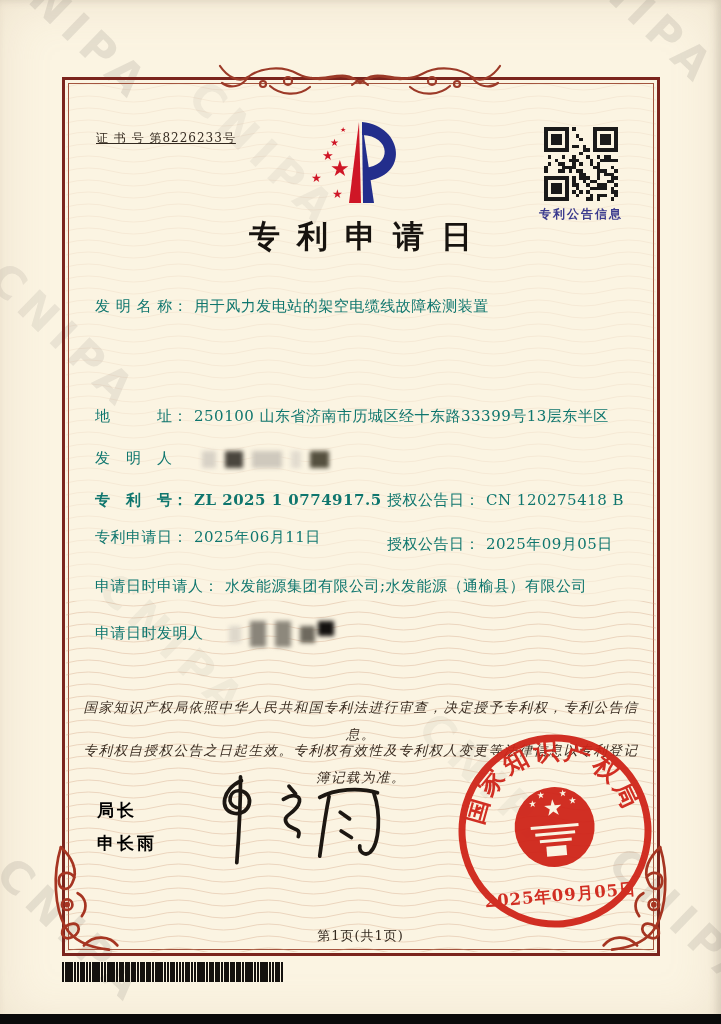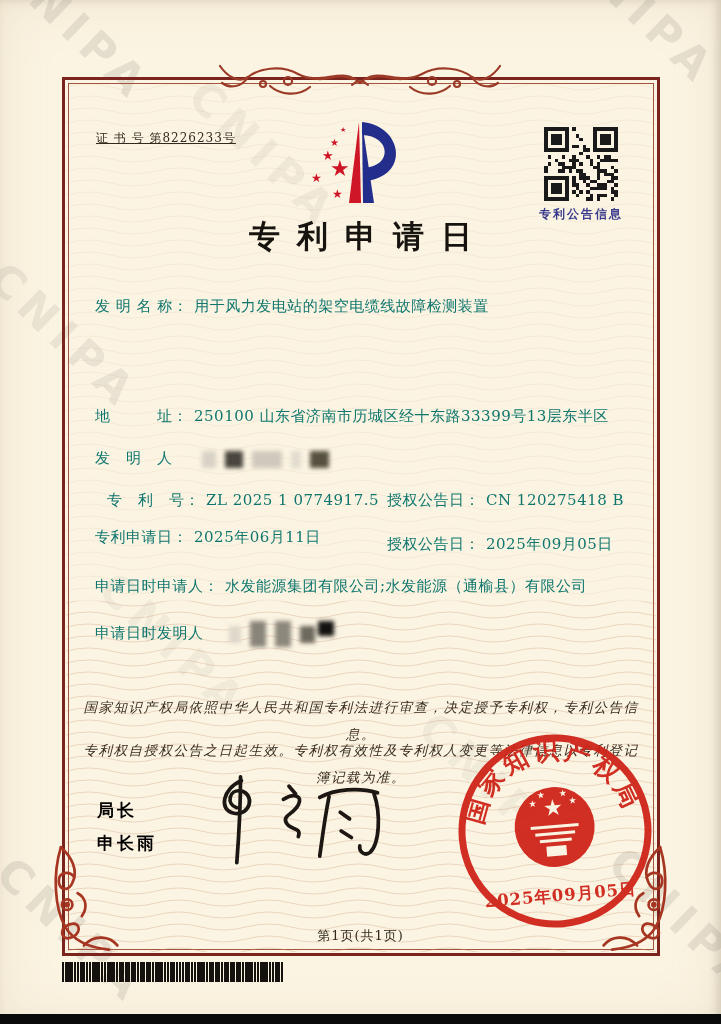--- a/index.html
+++ b/index.html
@@ -269,21 +269,21 @@
     <span class="lbl">地　　　址：</span><span>250100 山东省济南市历城区经十东路33399号13层东半区</span>
   </div>
 
   <div class="row" style="left:95px; top:449px;">
     <span class="lbl">发　明　人</span>
     <span class="blurbox" style="margin-left:18px;">
       <span class="bb" style="width:14px; background:#d8d2c6;"></span><span class="bb" style="width:18px; background:#4a463e;"></span><span class="bb" style="width:30px; background:#cfc9bd;"></span><span class="bb" style="width:10px; background:#e2dccf;"></span><span class="bb" style="width:19px; background:#55503f;"></span>
     </span>
   </div>
 
-  <div class="row" style="left:107px; top:491px;">
+  <div class="row" style="left:95px; top:491px;font-weight:bold;">
     <span class="lbl">专　利　号：</span><span>ZL 2025 1 0774917.5</span>
   </div>
   <div class="row" style="left:387px; top:491px;">
     <span class="lbl">授权公告日：</span><span>CN 120275418 B</span>
   </div>
 
   <div class="row" style="left:95px; top:528px;">
     <span class="lbl">专利申请日：</span><span>2025年06月11日</span>
   </div>
   <div class="row" style="left:387px; top:535px;">

